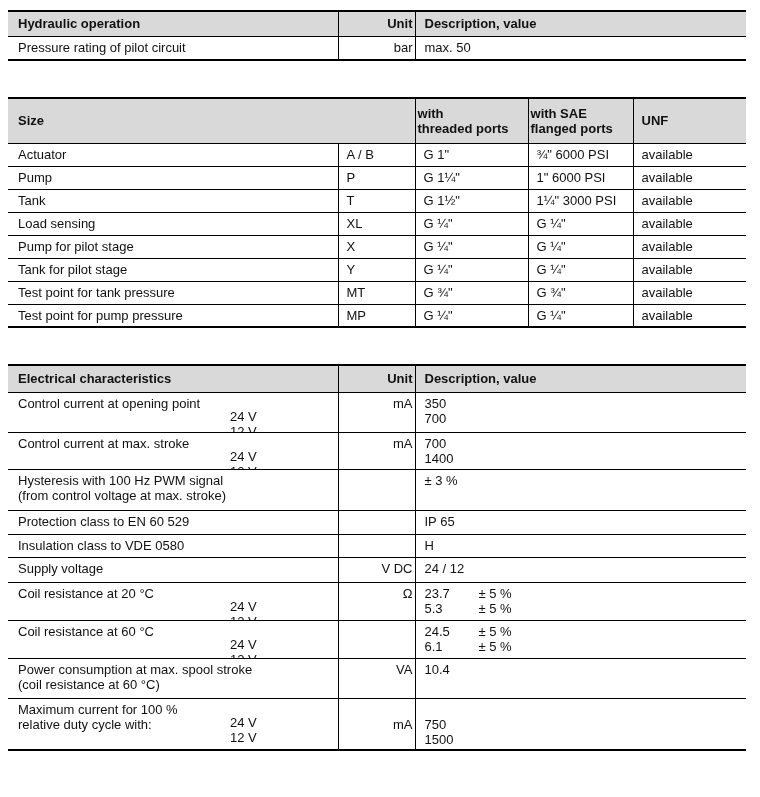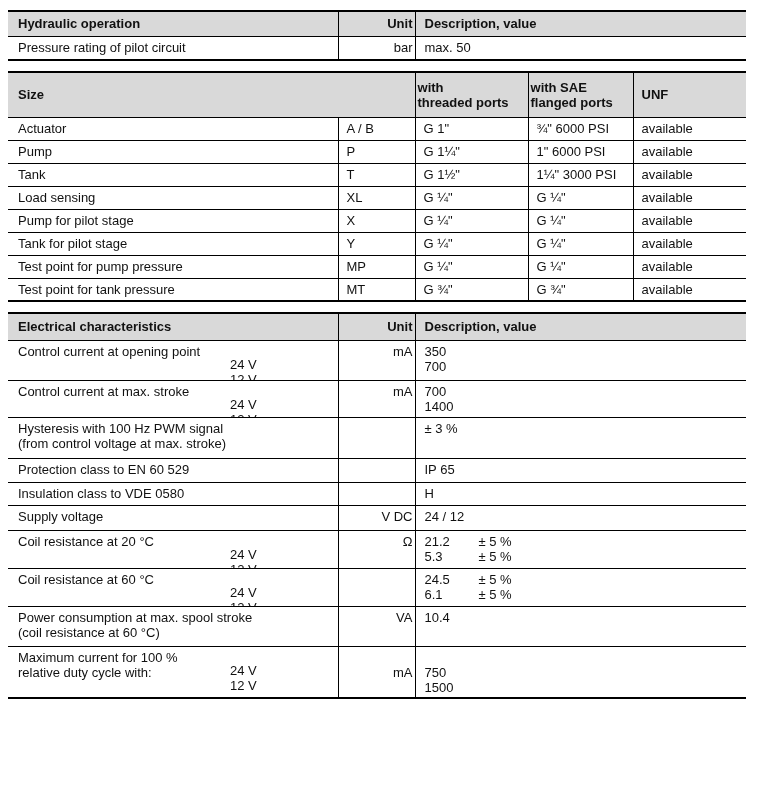--- a/index.html
+++ b/index.html
@@ -6,21 +6,21 @@
   body{
     width:760px;height:797px;overflow:hidden;background:#ffffff;
     font-family:"Liberation Sans","DejaVu Sans",sans-serif;
     font-size:13px;color:#111;
   }
   .sheet{padding:10px 0 0 8px}
   table{
     border-collapse:collapse;table-layout:fixed;width:738px;
     border-top:2px solid #000;border-bottom:2px solid #000;
   }
-  .gap{margin-bottom:10px}
+  .gap{margin-bottom:36px}
   th,td{
     padding:3px 8px 2px 10px;text-align:left;vertical-align:top;
     line-height:15px;font-weight:normal;overflow:hidden;position:relative;
   }
   thead th{
     background:#d9d9d9;border-bottom:1.5px solid #000;
     vertical-align:middle;font-weight:bold;padding-top:0;padding-bottom:0;
   }
   tbody td{border-bottom:1px solid #000}
   .vline{border-left:1px solid #000}
@@ -119,31 +119,31 @@
         <td class="vline c-code">available</td>
       </tr>
       <tr style="height:23px">
         <td>Tank for pilot stage</td>
         <td class="vline c-code">Y</td>
         <td class="vline c-code">G ¼"</td>
         <td class="vline c-code">G ¼"</td>
         <td class="vline c-code">available</td>
       </tr>
       <tr style="height:23px">
-        <td>Test point for pump pressure</td>
-        <td class="vline c-code">MP</td>
-        <td class="vline c-code">G ¼"</td>
-        <td class="vline c-code">G ¼"</td>
-        <td class="vline c-code">available</td>
-      </tr>
-      <tr style="height:23px">
         <td>Test point for tank pressure</td>
         <td class="vline c-code">MT</td>
         <td class="vline c-code">G ¾"</td>
         <td class="vline c-code">G ¾"</td>
+        <td class="vline c-code">available</td>
+      </tr>
+      <tr style="height:23px">
+        <td>Test point for pump pressure</td>
+        <td class="vline c-code">MP</td>
+        <td class="vline c-code">G ¼"</td>
+        <td class="vline c-code">G ¼"</td>
         <td class="vline c-code">available</td>
       </tr>
     </tbody>
   </table>
 
   <table>
     <colgroup>
         <col style="width:330px">
         <col style="width:77px">
         <col style="width:331px">
@@ -212,21 +212,21 @@
       <tr style="height:38px">
         <td>
           <div>Coil resistance at 20 °C</div>
           <div class="volts">
             <div>24 V</div>
             <div>12 V</div>
           </div>
         </td>
         <td class="vline c-unit">Ω</td>
         <td class="vline c-desc">
-          <div class="vrow"><span>21.2</span><span class="tol">± 5 %</span></div>
+          <div class="vrow"><span>23.7</span><span class="tol">± 5 %</span></div>
           <div class="vrow"><span>5.3</span><span class="tol">± 5 %</span></div>
         </td>
       </tr>
       <tr style="height:38px">
         <td>
           <div>Coil resistance at 60 °C</div>
           <div class="volts">
             <div>24 V</div>
             <div>12 V</div>
           </div>

